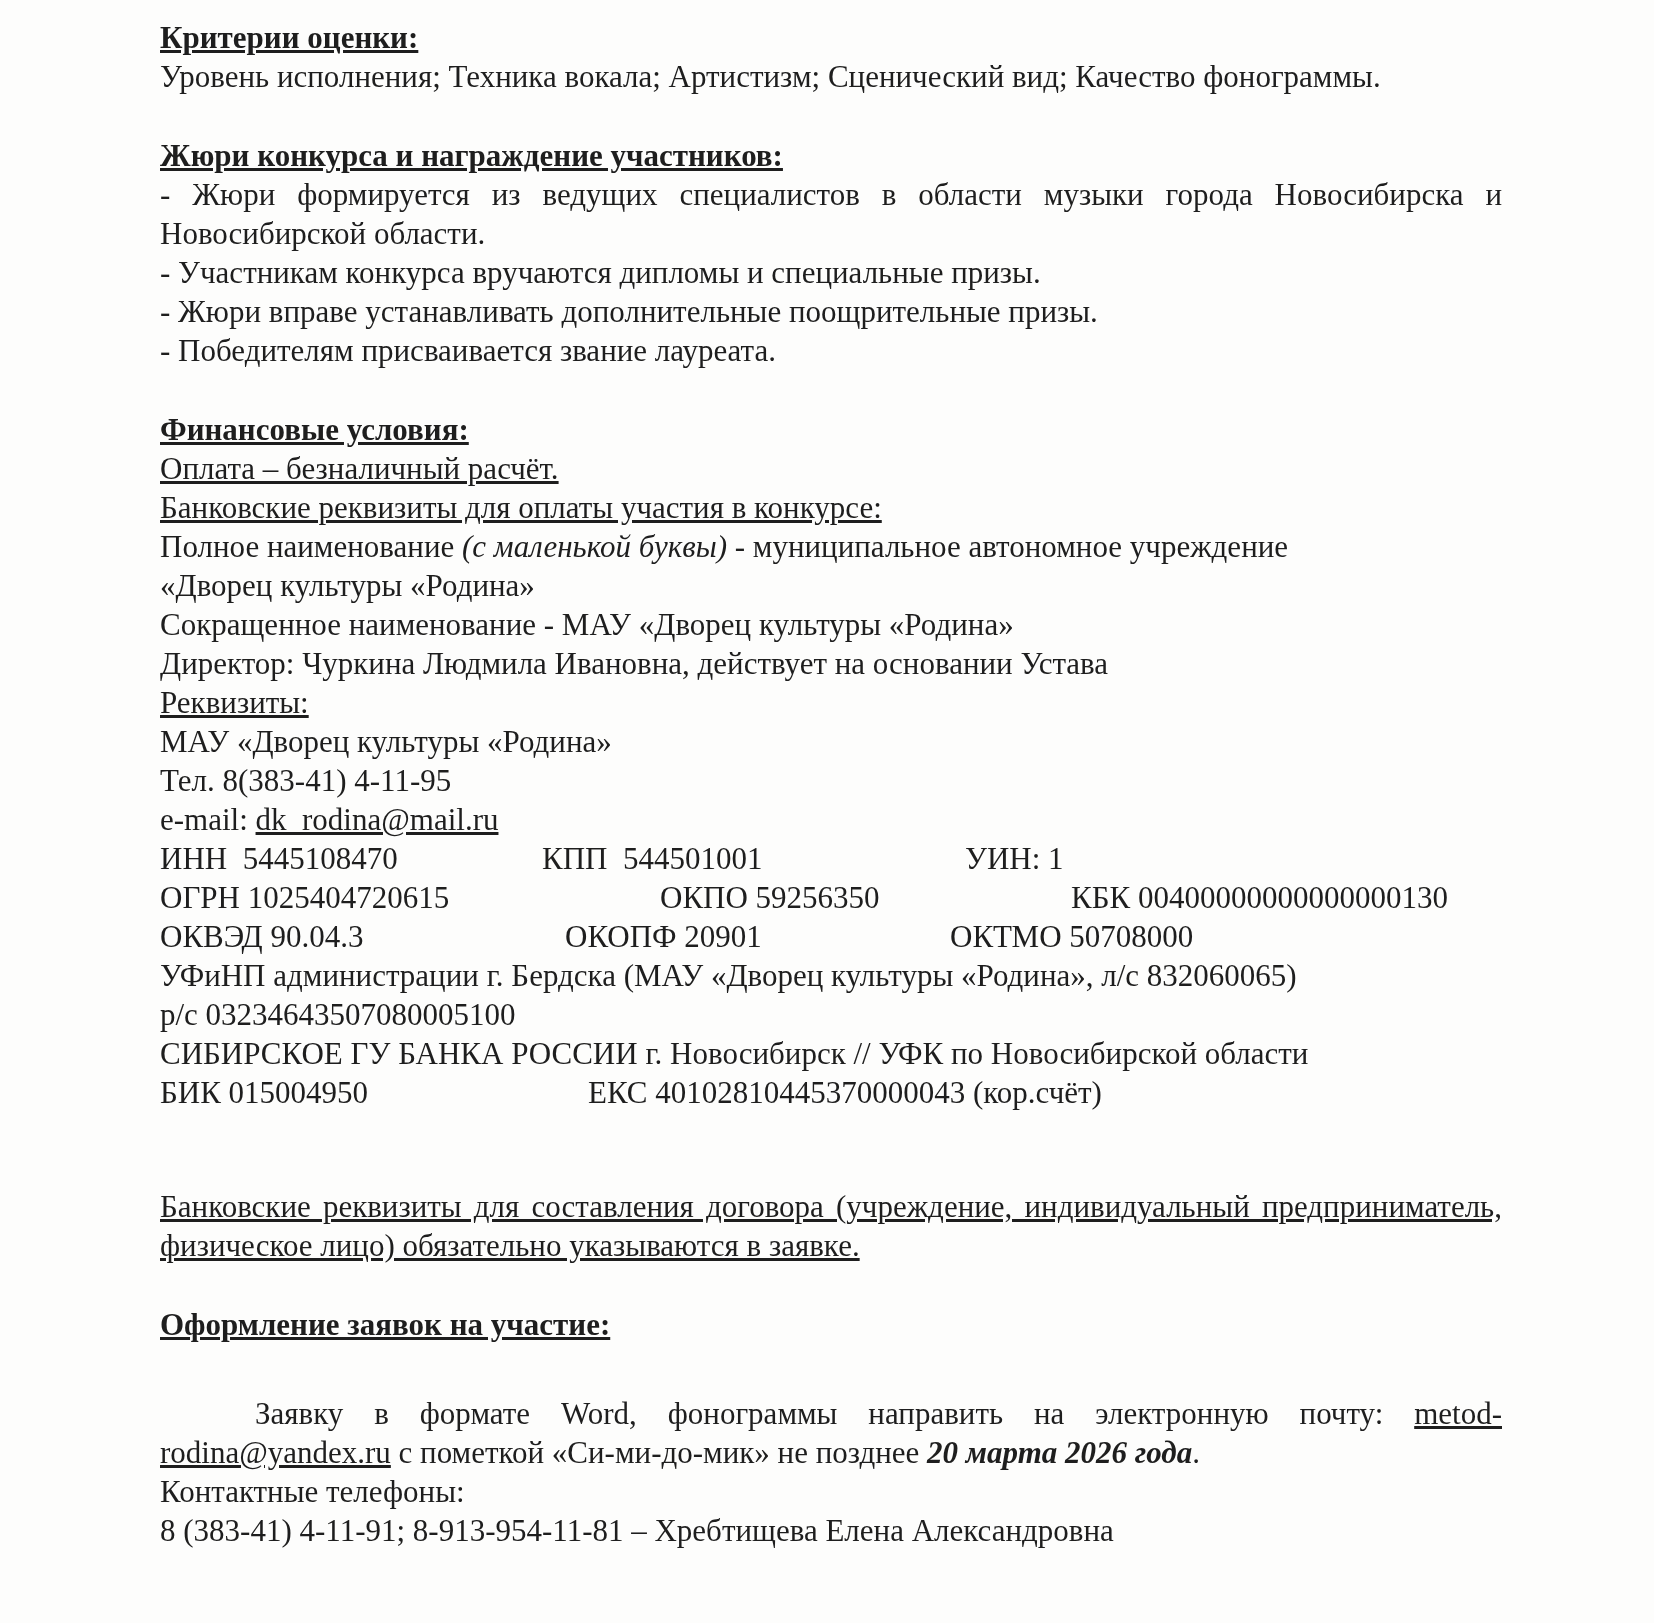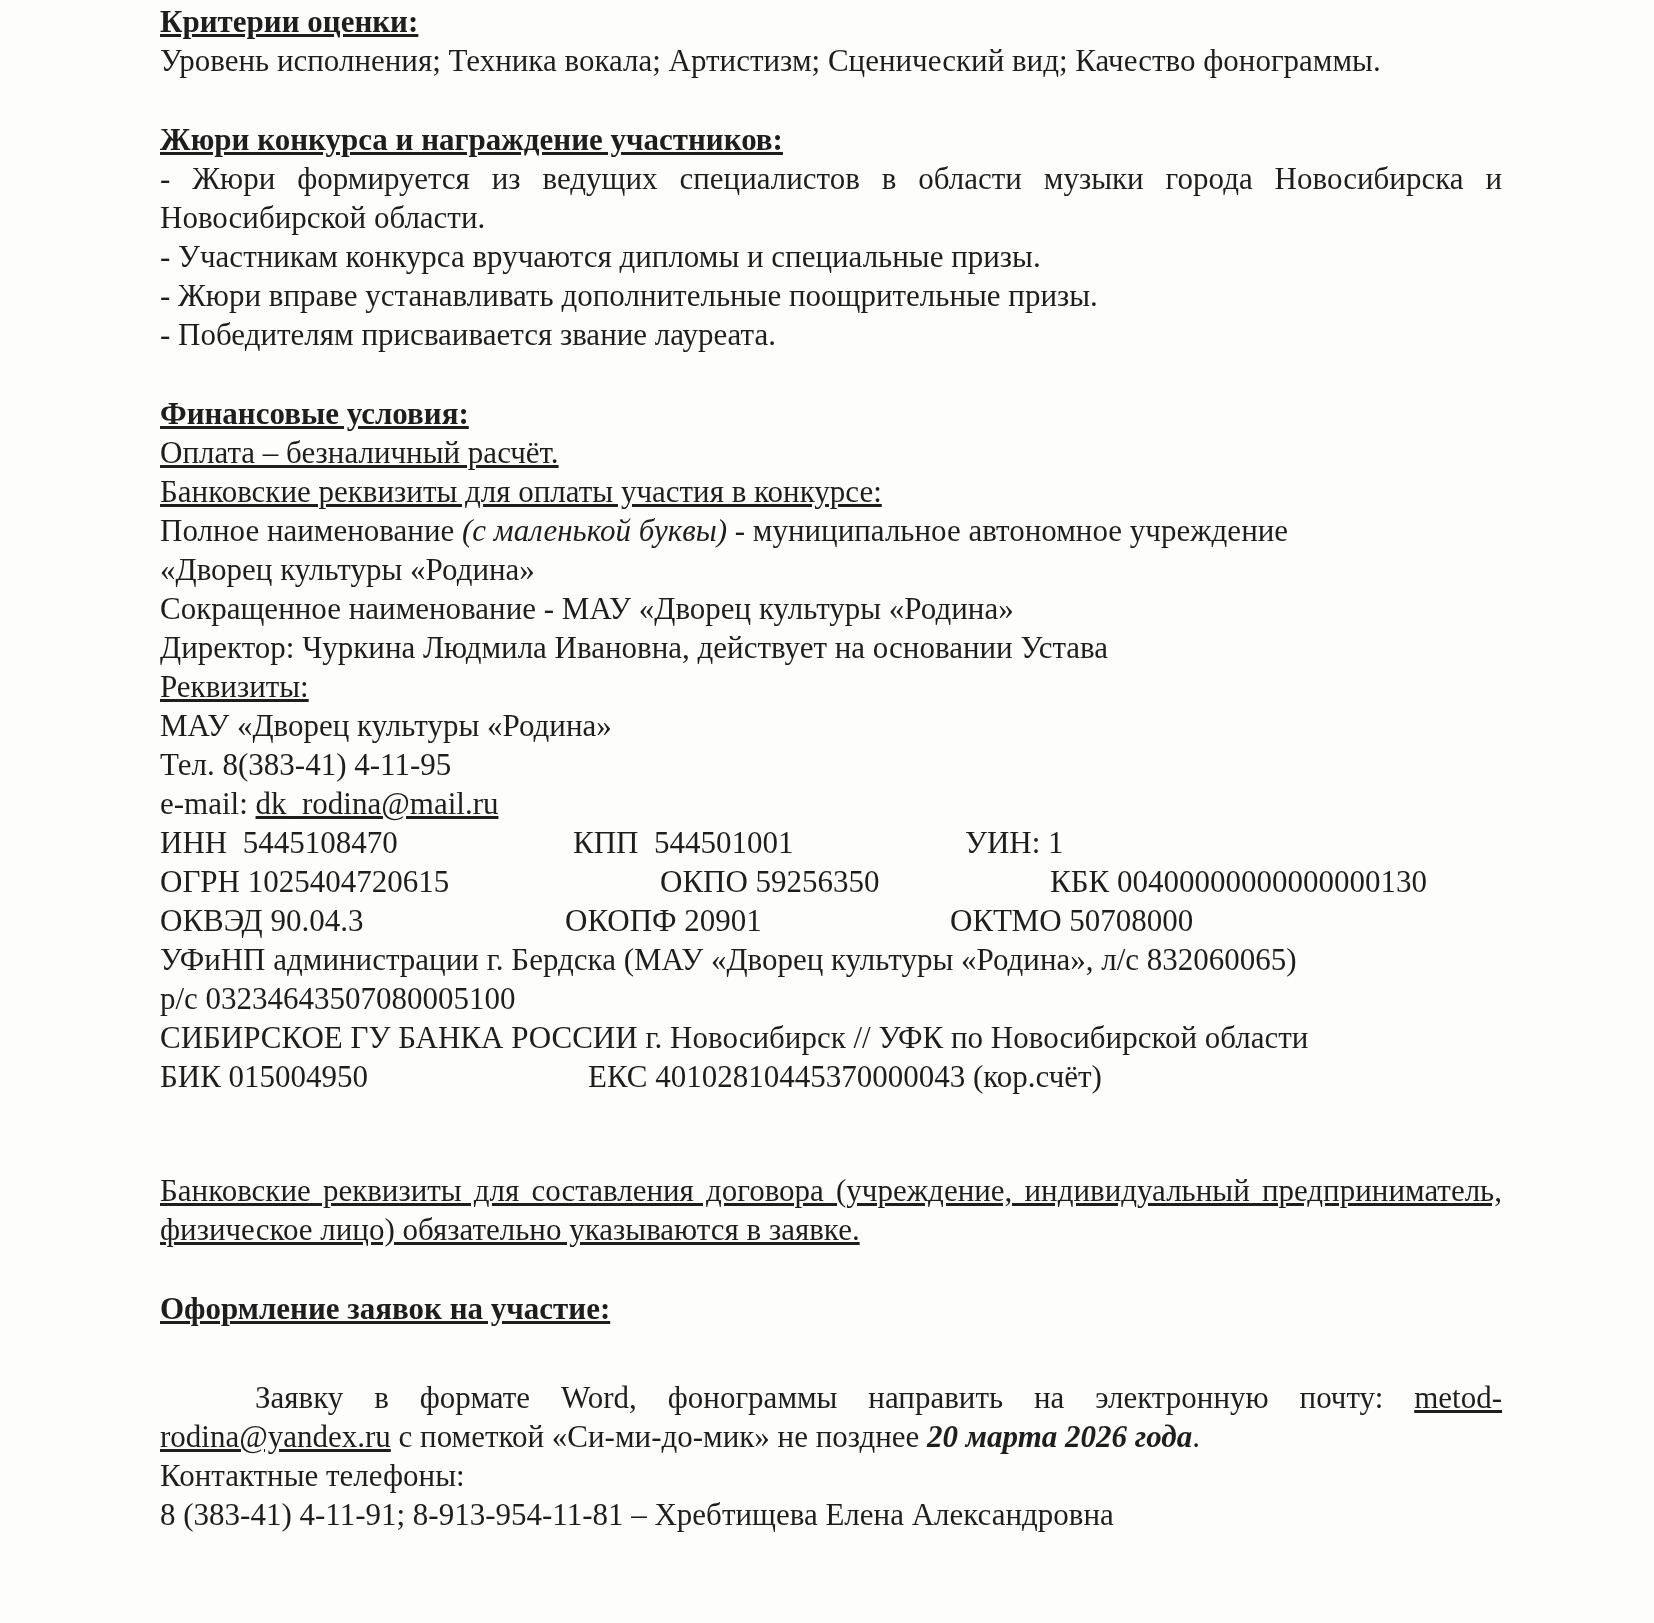--- a/index.html
+++ b/index.html
@@ -12,21 +12,21 @@
     height: 1623px;
     overflow: hidden;
     font-family: "Liberation Serif", "DejaVu Serif", serif;
     color: #1e1e1e;
     font-size: 31px;
   }
   .page {
     box-sizing: border-box;
     width: 1654px;
     height: 1623px;
-    padding: 2px 152px 0 160px;
+    padding: 18px 152px 0 160px;
   }
   .line {
     margin: 0;
     line-height: 39px;
     min-height: 39px;
     white-space: nowrap;
   }
   .wrapline {
     margin: 0;
     line-height: 39px;
@@ -45,24 +45,24 @@
     position: relative;
     height: 39px;
     line-height: 39px;
   }
   .codes-row .cell {
     position: absolute;
     top: 0;
     white-space: pre;
   }
   .c1 { left: 0; }
-  .r1 .c2 { left: 413px; }
+  .r1 .c2 { left: 382px; }
   .r1 .c3 { left: 805px; }
   .r2 .c2 { left: 500px; }
-  .r2 .c3 { left: 890px; }
+  .r2 .c3 { left: 911px; }
   .r3 .c2 { left: 405px; }
   .r3 .c3 { left: 790px; }
   .rbik .c2 { left: 405px; margin-left: 23px; }
   .indent { text-indent: 95px; }
   a.doc-link {
     color: inherit;
     text-decoration: underline;
     cursor: pointer;
   }
 </style>

